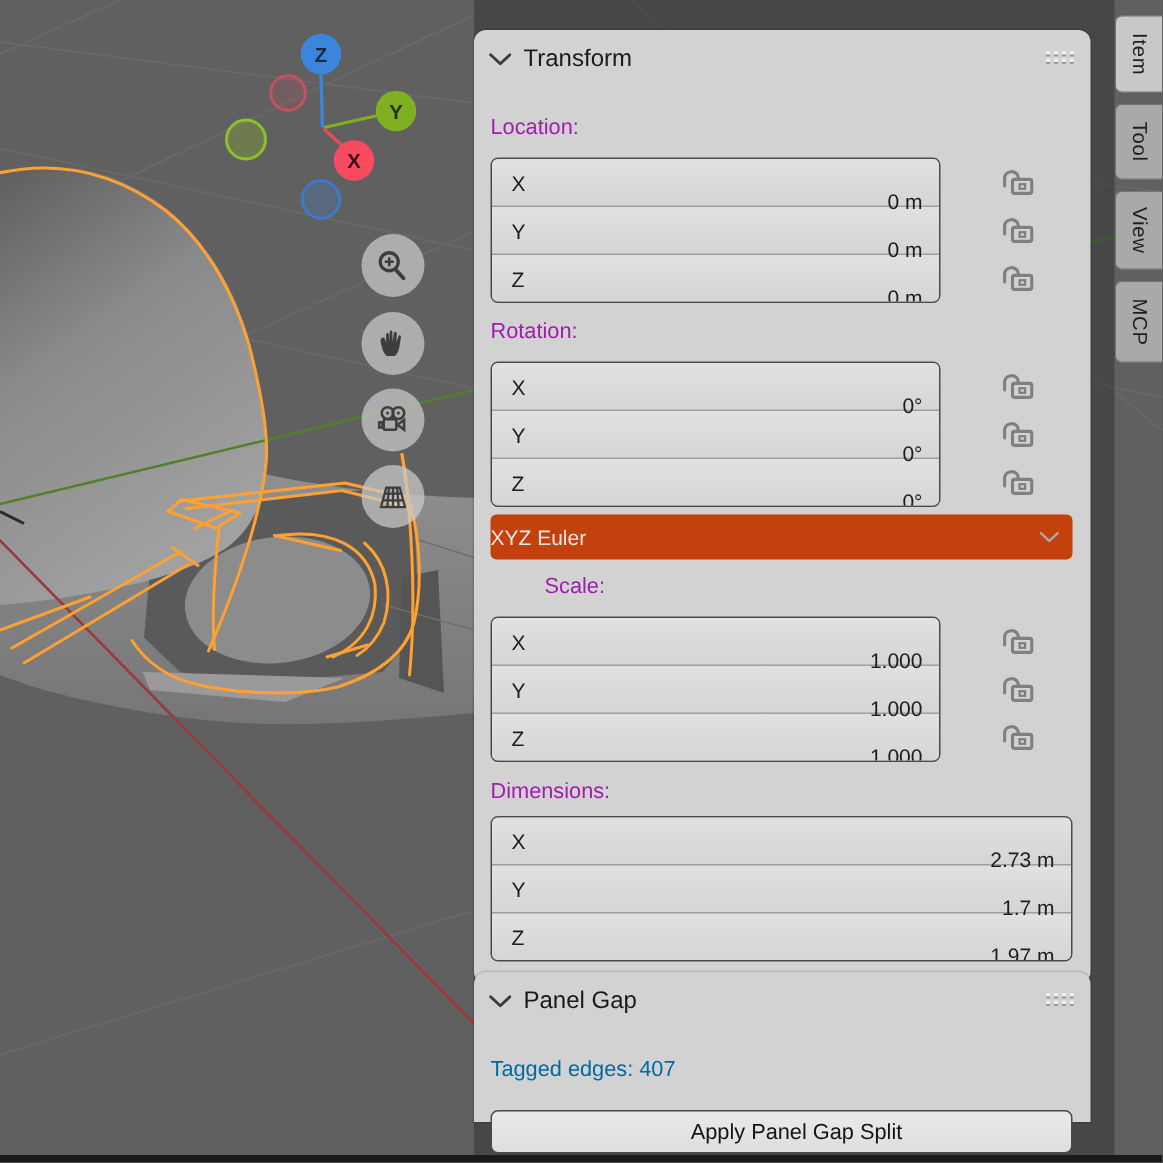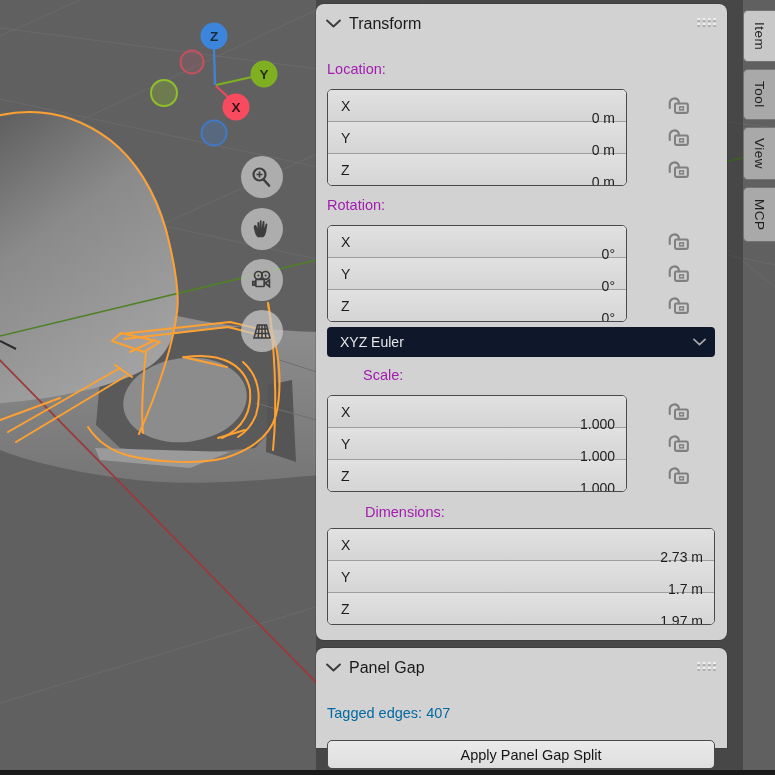--- a/index.html
+++ b/index.html
@@ -27,23 +27,23 @@
     overflow:hidden;box-sizing:border-box;background:#dadada;}
   .fgroup.wide{width:388px;}
   .frow{height:31px;display:flex;align-items:center;background:linear-gradient(180deg,#e1e1e1,#d5d5d5);
     border-top:1px solid #9e9e9e;font-size:14px;color:#1c1c1c;cursor:ew-resize;}
   .frow:first-child{border-top:none;}
   .frow .ax{padding-left:13px;}
   .frow .val{margin-left:auto;padding-right:11px;margin-top:24px;}
 
   .lock{position:absolute;left:349px;width:27px;height:21px;}
 
-  .dropdown{position:absolute;left:11px;width:388px;height:30px;background:#0f172a;
+  .dropdown{position:absolute;left:11px;width:388px;height:30px;background:#c2410c;
     border-radius:4px;display:flex;align-items:center;font-size:14px;color:#e6e6e6;
-    padding-left:13px;box-sizing:border-box;}
+    box-sizing:border-box;}
   .dd-chevron{position:absolute;right:9px;top:11px;width:13px;height:8px;}
 
   .status-text{position:absolute;left:11px;font-size:14.5px;color:#0369a1;}
 
   .apply-btn{position:absolute;left:11px;width:388px;height:29px;
     background:linear-gradient(180deg,#eaeaea,#dedede);border:1px solid #4a4a4a;border-radius:5px;
     box-sizing:border-box;display:flex;align-items:center;justify-content:center;
     font-size:14.5px;color:#141414;cursor:pointer;}
 
   .tab{position:absolute;left:743px;width:32px;writing-mode:vertical-rl;
@@ -171,21 +171,21 @@
           <path d="M -8,7 L -4.5,-6 L 4.5,-6 L 8,7 Z"></path>
           <path d="M -2.7,-6 L -3.8,7 M 0,-6 L 0,7 M 2.7,-6 L 3.8,7"></path>
           <path d="M -5.6,-2 L 5.6,-2 M -6.9,2.6 L 6.9,2.6"></path>
         </g>
       </g>
     </g>
   </svg>
 
   <div class="region-shade"></div>
 
-  <div class="card" style="top:4px;height:636px;">
+  <div class="card" style="top:20px;height:636px;">
     <div class="panel-header">
       <svg class="hdr-chevron" viewBox="0 0 14 8">
         <polyline points="1,1.2 7,6.8 13,1.2" fill="none" stroke="#3c3c3c" stroke-width="1.8" stroke-linecap="round" stroke-linejoin="round"></polyline>
       </svg>
       <span class="hdr-title">Transform</span>
       <svg class="hdr-grip" viewBox="0 0 20 10">
         <g>
           <rect x="0.5" y="0.8" width="2.4" height="2.2" fill="#f2f2f2"></rect>
             <rect x="0.5" y="3" width="2.4" height="1.1" fill="#8f8f8f"></rect>
           <rect x="5.5" y="0.8" width="2.4" height="2.2" fill="#f2f2f2"></rect>
@@ -299,21 +299,21 @@
       <path d="M 3.5,12 L 3.5,7.2 A 4,4 0 0 1 11.2,6.4 L 11.2,8" fill="none" stroke="#808080" stroke-width="1.8" stroke-linecap="round"></path>
       <rect x="8" y="8.2" width="11" height="8" rx="1.2" fill="none" stroke="#808080" stroke-width="1.8"></rect>
       <rect x="12" y="11" width="3.2" height="2.6" fill="none" stroke="#808080" stroke-width="1.3"></rect>
     </svg>
     <svg class="lock" style="top:460px;" viewBox="0 0 22 18">
       <path d="M 3.5,12 L 3.5,7.2 A 4,4 0 0 1 11.2,6.4 L 11.2,8" fill="none" stroke="#808080" stroke-width="1.8" stroke-linecap="round"></path>
       <rect x="8" y="8.2" width="11" height="8" rx="1.2" fill="none" stroke="#808080" stroke-width="1.8"></rect>
       <rect x="12" y="11" width="3.2" height="2.6" fill="none" stroke="#808080" stroke-width="1.3"></rect>
     </svg>
 
-    <div class="flabel" style="top:500px;margin-left:38px;">Dimensions:</div>
+    <div class="flabel" style="top:500px;">Dimensions:</div>
     <div class="fgroup wide" style="top:524px;">
       <div class="frow">
         <span class="ax">X</span>
         <span class="val">2.73 m</span>
       </div>
       <div class="frow">
         <span class="ax">Y</span>
         <span class="val">1.7 m</span>
       </div>
       <div class="frow">

